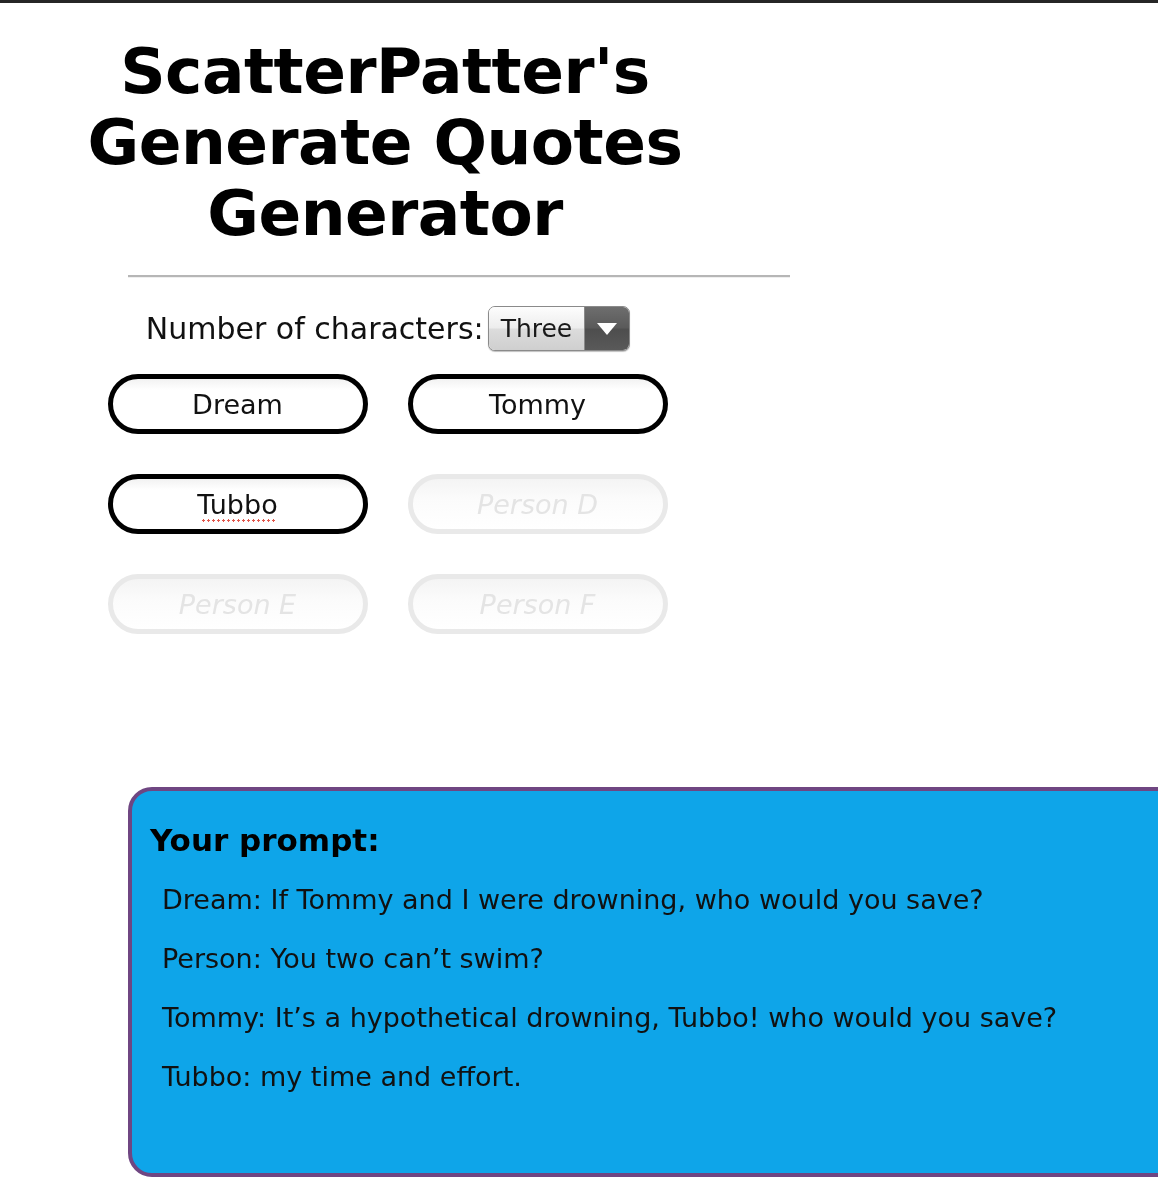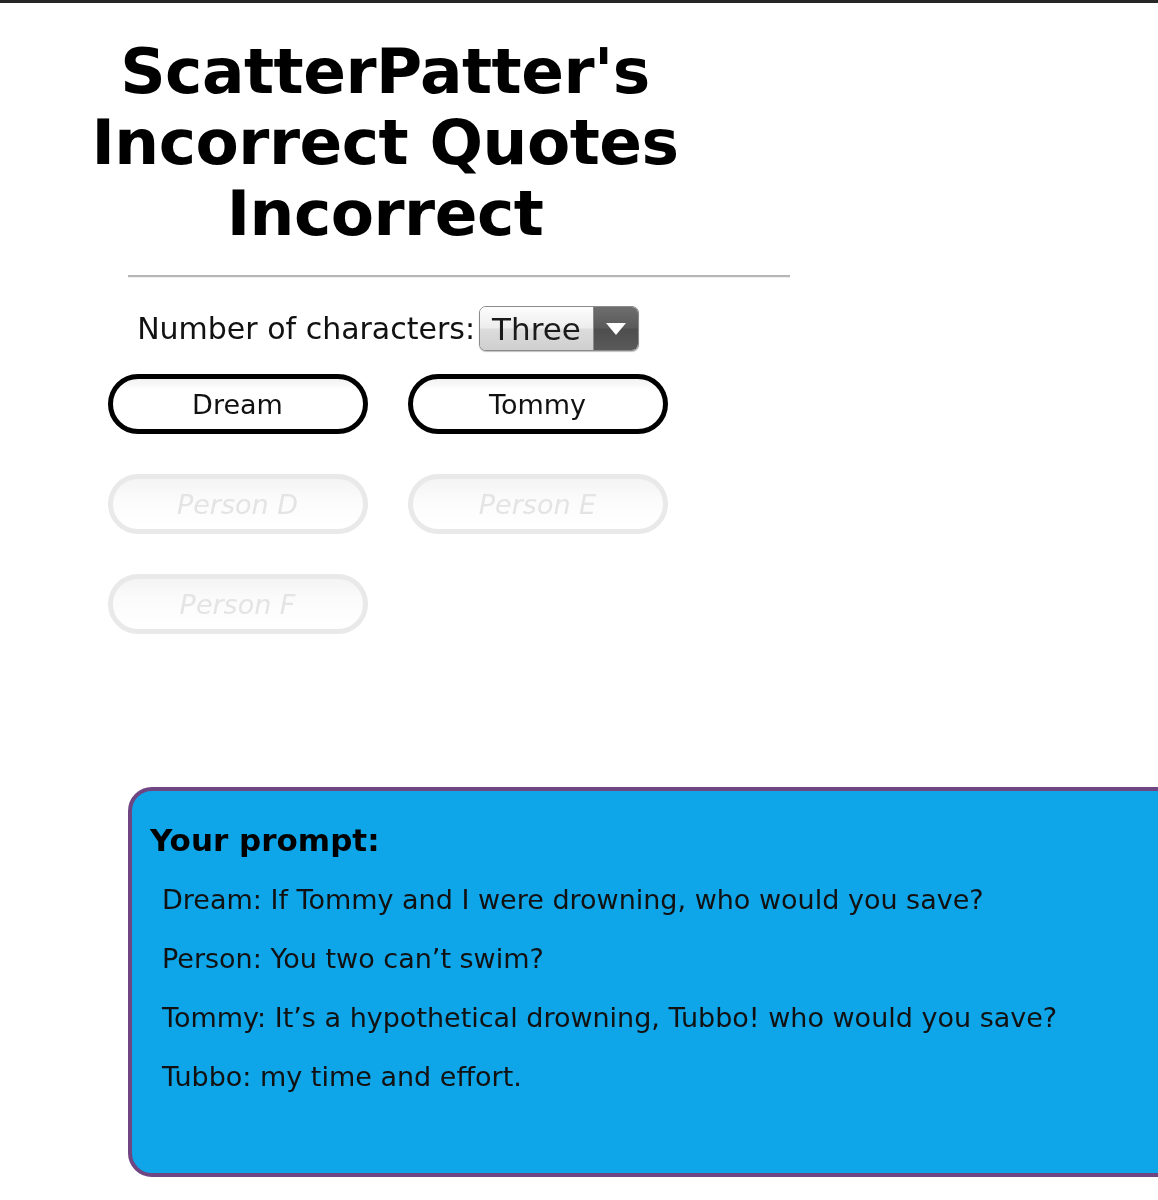--- a/index.html
+++ b/index.html
@@ -89,21 +89,21 @@
     overflow: hidden;
     box-shadow: 0 1px 1px rgba(0,0,0,0.25);
     background: #fff;
   }
   .select-value {
     display: flex;
     align-items: center;
     justify-content: center;
     min-width: 92px;
     padding: 0 12px;
-    font-size: 31px;
+    font-size: 25px;
     color: #1a1a1a;
     background: linear-gradient(180deg, #fdfdfd 0%, #ededed 48%, #dcdcdc 52%, #cfcfcf 100%);
     border-right: 1px solid #8a8a8a;
   }
   .select-arrow-box {
     width: 44px;
     display: flex;
     align-items: center;
     justify-content: center;
     background: linear-gradient(180deg, #6e6e6e 0%, #5a5a5a 48%, #4e4e4e 52%, #595959 100%);
@@ -215,21 +215,21 @@
     white-space: pre-wrap;
   }
 </style>
 </head>
 <body>
 
 <div id="chrome-bar"></div>
 
 <div id="page">
 
-  <h1 id="page-title">ScatterPatter's Incorrect Quotes Incorrect</h1>
+  <h1 id="page-title">ScatterPatter's Generate Quotes Generator</h1>
 
   <hr id="divider">
 
   <div id="controls">
 
     <div id="select-row">
       <span id="select-label">Number of characters:</span>
 
       <div class="select-wrap">
         <span class="select-value">Three</span>
@@ -244,20 +244,26 @@
     <div id="name-grid">
 
       <div class="name-field">
         <input class="name-input" type="text" spellcheck="false" value="Dream" style="">
       </div>
 
       <div class="name-field">
         <input class="name-input" type="text" spellcheck="false" value="Tommy" style="">
       </div>
 
+      <div class="name-field">
+        <input class="name-input" type="text" spellcheck="false" value="Tubbo" style="">
+        <span class="spell-underline">
+          <i style="width:74px"></i>
+        </span>
+      </div>
 
       <div class="name-field">
         <input class="name-input disabled" type="text" disabled="" spellcheck="false" placeholder="Person D" style="">
       </div>
 
       <div class="name-field">
         <input class="name-input disabled" type="text" disabled="" spellcheck="false" placeholder="Person E" style="">
       </div>
 
       <div class="name-field">

